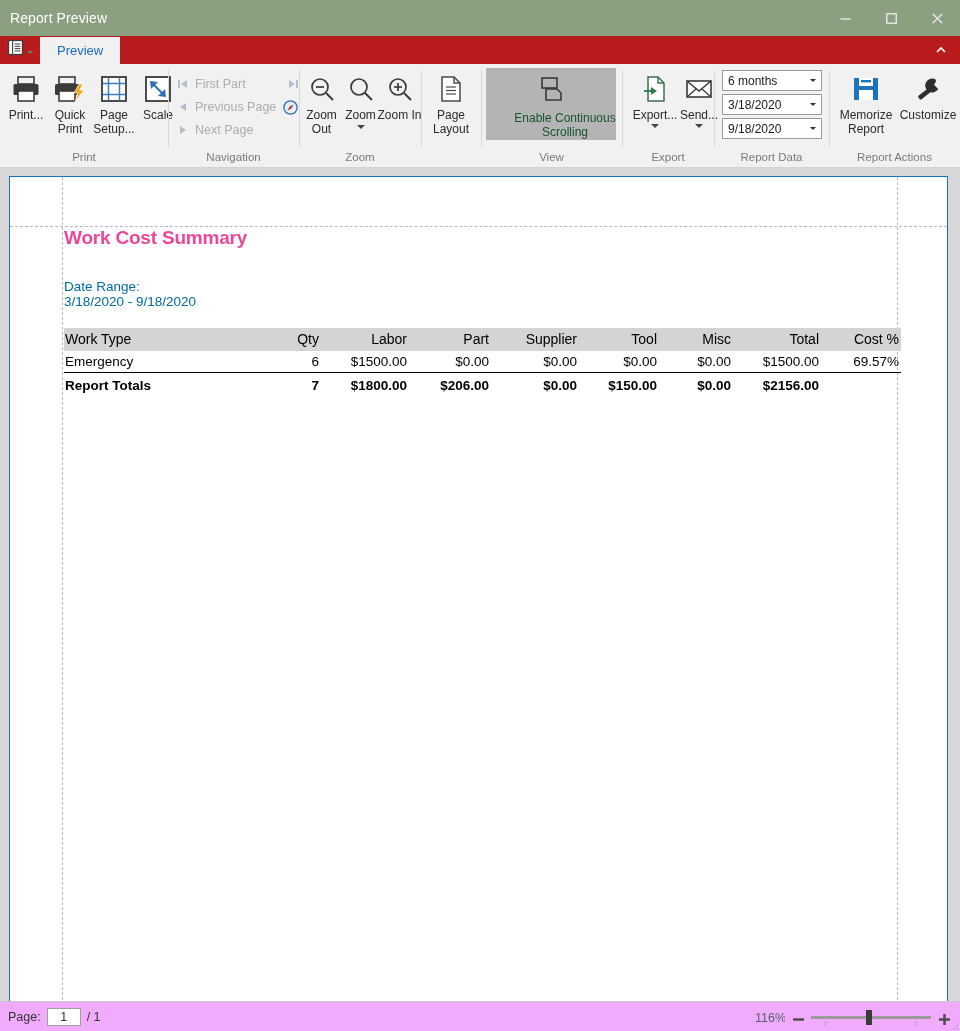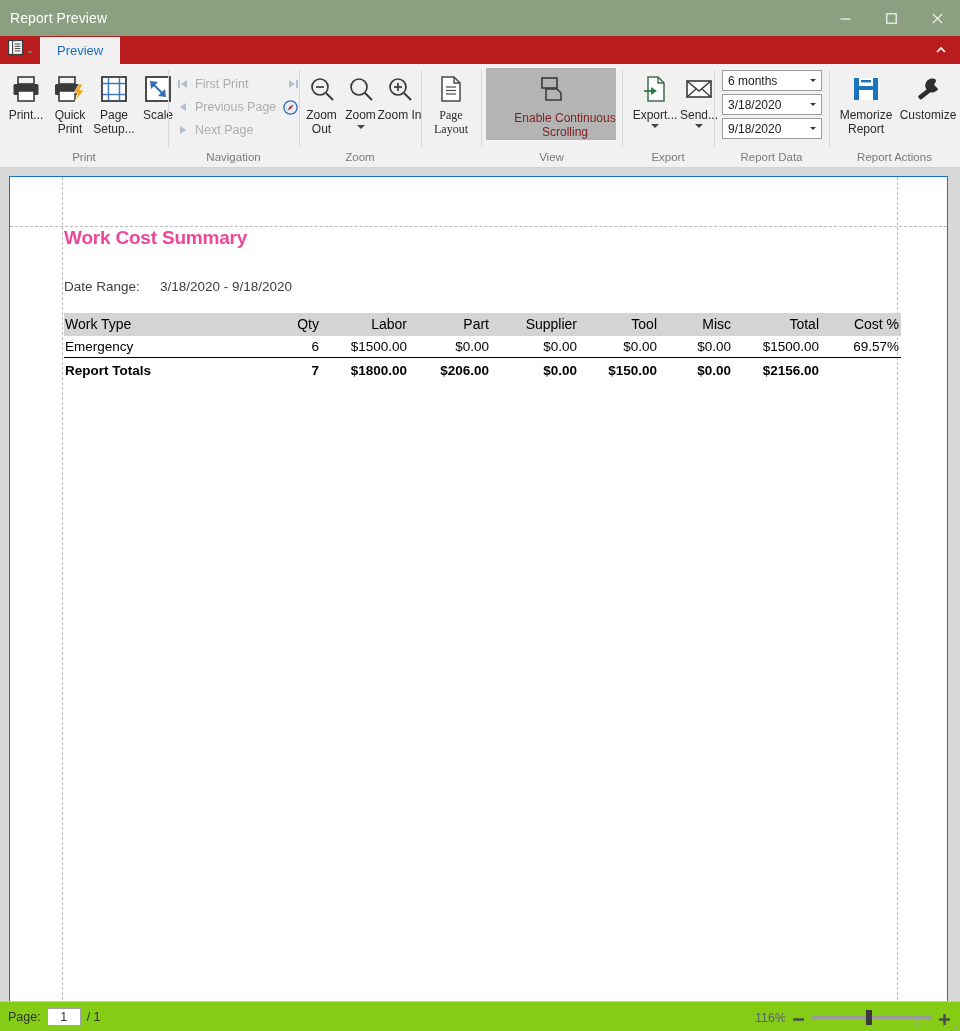--- a/index.html
+++ b/index.html
@@ -202,21 +202,21 @@
     display: flex;
     flex-direction: column;
     align-items: center;
     justify-content: flex-start;
     padding-top: 8px;
     box-sizing: border-box;
     margin-left: 5px;
   }
   .toggle-btn .lbl2 {
     font-size: 12px;
-    color: #7f1d1d;
+    color: #14532d;
     text-align: center;
     line-height: 14px;
     margin-top: 5px;
     padding-left: 28px;
   }
 
   
   .caret {
     width: 0; height: 0;
     border-left: 4px solid transparent;
@@ -305,22 +305,23 @@
   }
   .rtitle {
     font-size: 19px;
     font-weight: bold;
     color: #ec4899;
     letter-spacing: -0.2px;
   }
   .rdate {
     margin-top: 30px;
     font-size: 13.5px;
-    color: #404040;
-    display: flex;
+    color: #0369a1;
+    display: flex;
+    flex-direction: column;
   }
   .rdate .lab { width: 96px; }
   .rtable {
     margin-top: 19px;
     width: 837px;
     border-collapse: collapse;
     table-layout: fixed;
   }
   .rtable th {
     background: #d4d4d4;
@@ -349,21 +350,21 @@
   }
   .clip-col {
     position: relative;
     overflow: hidden;
   }
 
   
   .statusbar {
     flex: 0 0 30px;
     height: 30px;
-    background: #84cc16;
+    background: #f0abfc;
     border-top: 1px solid #c6c6c6;
     display: flex;
     align-items: center;
     box-sizing: border-box;
     position: relative;
   }
   .pagebox {
     display: flex;
     align-items: center;
     gap: 6px;
@@ -544,21 +545,21 @@
     <div class="rgroup" style="width:131px;">
       <div class="rgroup-body">
         <div class="navlist" style="width:100%;">
           <div class="navrow">
             <span>
               <svg width="10" height="10" viewBox="0 0 10 10">
                   <rect x="0" y="1" width="2" height="8" fill="#b3bfcc"></rect>
                   <polygon points="9,1 9,9 3,5" fill="#b3bfcc"></polygon>
                 </svg>
             </span>
-            <span class="ntext">First Print</span>
+            <span class="ntext">First Part</span>
             <span class="nav-end">
               <svg width="10" height="10" viewBox="0 0 10 10">
                   <polygon points="1,1 1,9 7,5" fill="#b3bfcc"></polygon>
                   <rect x="8" y="1" width="2" height="8" fill="#b3bfcc"></rect>
                 </svg>
             </span>
           </div>
           <div class="navrow">
             <span>
               <svg width="10" height="10" viewBox="0 0 10 10">
@@ -618,21 +619,21 @@
               <line x1="12" y1="8" x2="12" y2="16" stroke="#3a3a3a" stroke-width="1.7"></line>
             </svg>
           </span>
           <span class="lbl" style="width:44px;">Zoom In</span>
         </div>
       </div>
       <div class="rgroup-label">Zoom</div>
     </div>
 
     <div class="rgroup" style="width:60px;">
-      <div class="rgroup-body" style="justify-content:flex-end;font-family:Liberation Serif, serif;">
+      <div class="rgroup-body" style="justify-content:flex-end;">
         <div class="bigbtn w60">
           <span class="ic">
             <svg width="24" height="28" viewBox="0 0 24 28">
               <polygon points="3,2 15,2 21,8 21,26 3,26" fill="#ffffff" stroke="#4a4a4a" stroke-width="1.5"></polygon>
               <polyline points="15,2 15,8 21,8" fill="none" stroke="#4a4a4a" stroke-width="1.4"></polyline>
               <line x1="7" y1="12" x2="17" y2="12" stroke="#4a4a4a" stroke-width="1.2"></line>
               <line x1="7" y1="15.5" x2="17" y2="15.5" stroke="#4a4a4a" stroke-width="1.2"></line>
               <line x1="7" y1="19" x2="17" y2="19" stroke="#4a4a4a" stroke-width="1.2"></line>
             </svg>
           </span>

